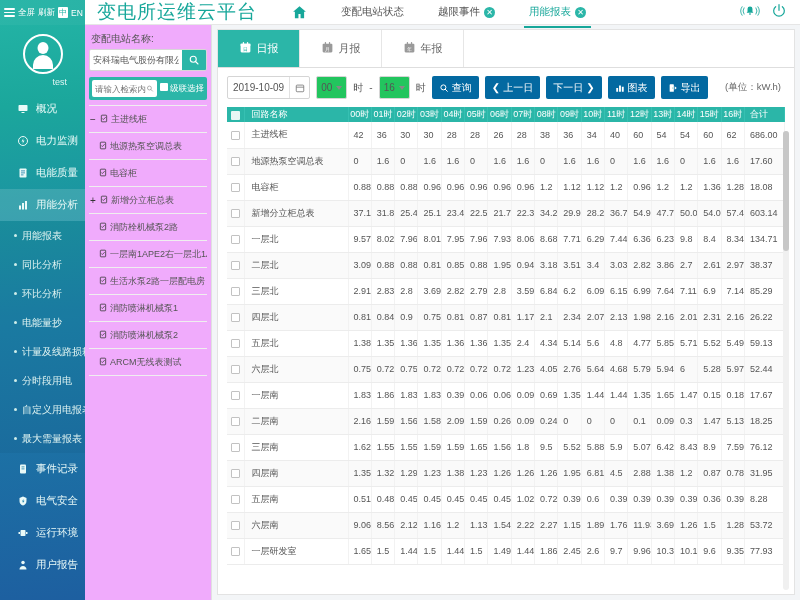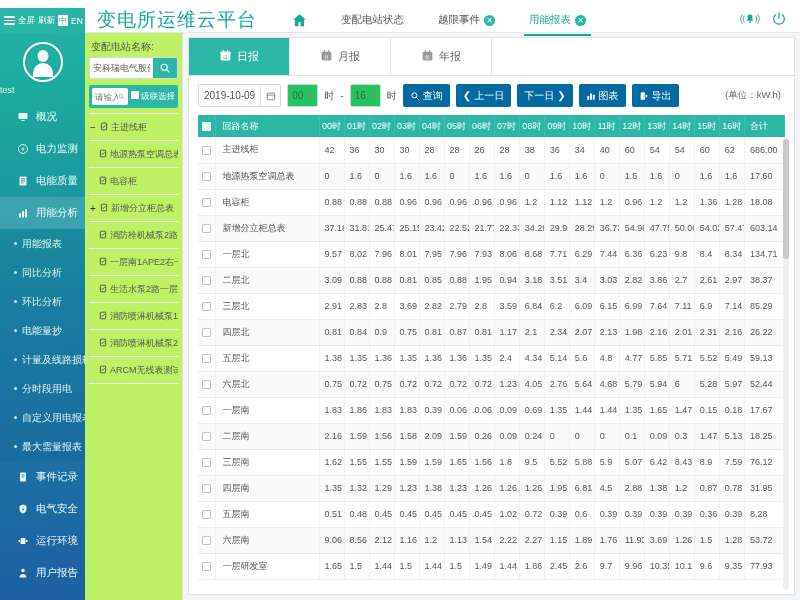--- a/index.html
+++ b/index.html
@@ -7,21 +7,21 @@
     width: 800px; height: 600px;
     font-family: "Liberation Sans", "DejaVu Sans", sans-serif;
     font-size: 12px;
     color: #333;
     background: #fff;
     overflow: hidden;
   }
   #app { width: 800px; height: 600px; position: relative; display: flex; flex-direction: column; }
 
   
-  .topbar { height: 25px; display: flex; align-items: stretch; flex: none; margin-top: 8px; }
+  .topbar { height: 25px; display: flex; align-items: stretch; flex: none; }
   .topbar-left {
     width: 85px; background: linear-gradient(135deg,#2bb6a8,#29b3a6);
     display: flex; align-items: center; padding-left: 4px; gap: 3px;
   }
   .burger { display: flex; flex-direction: column; justify-content: center; gap: 2px; width: 11px; cursor: pointer; }
   .burger i { display: block; height: 1.5px; background: #fff; border-radius: 1px; }
   .tb-txt { color: #fff; font-size: 8.5px; white-space: nowrap; }
   .lang-box { background: #fff; color: #2bb6a8; font-size: 8px; padding: 0 1px; border-radius: 1px; }
   .topbar-main {
     flex: 1; background: #fff; display: flex; align-items: center;
@@ -51,21 +51,21 @@
   .topbar-right { display: flex; align-items: center; gap: 11px; padding-right: 13px; margin-left: auto; }
 
   
   .body { flex: 1; display: flex; min-height: 0; }
 
   
   .sidebar {
     width: 85px; flex: none; background: linear-gradient(175deg,#22b2a4 0%,#1ba79c 14%,#1c7fa8 52%,#1d5fa0 100%);
     display: flex; flex-direction: column; overflow: hidden; position: relative;
   }
-  .avatar-wrap { padding: 9px 0 6px; text-align: left; }
+  .avatar-wrap { padding: 9px 18px 6px; text-align: right; }
   .avatar {
     width: 40px; height: 40px; border-radius: 50%; border: 2.5px solid #fff;
     margin: 0 auto; position: relative;
   }
   .avatar:before {
     content: ""; position: absolute; left: 50%; top: 6px; transform: translateX(-50%);
     width: 11px; height: 12px; border-radius: 50%; background: #fff;
   }
   .avatar:after {
     content: ""; position: absolute; left: 50%; bottom: 3px; transform: translateX(-50%);
@@ -81,21 +81,21 @@
   .menu-item .mi-ico { width: 14px; display: flex; justify-content: center; flex: none; }
   .submenu { background: rgba(0,0,0,0.04); }
   .sub-item {
     display: flex; align-items: center; gap: 5px; height: 29px; padding-left: 14px;
     color: #dff3f1; font-size: 10px; cursor: pointer; white-space: nowrap;
   }
   .sub-item .dot { width: 3px; height: 3px; background: #cfeeea; border-radius: 50%; flex: none; }
 
   
   .treepanel {
-    width: 98px; flex: none; background: #bef264; border-right: 1px solid #e0e0e0;
+    width: 127px; flex: none; background: #f0abfc; border-right: 1px solid #e0e0e0;
     display: flex; flex-direction: column; padding: 5px 4px 0 4px; min-height: 0;
   }
   .tp-label { font-size: 10px; color: #555; padding: 2px 2px 3px; }
   .tp-searchrow { display: flex; border: 1px solid #d7d7d7; border-radius: 2px; overflow: hidden; height: 22px; }
   .tp-searchrow input {
     flex: 1; border: 0; outline: none; font-size: 9px; padding: 0 3px; min-width: 0;
     color: #555; font-family: inherit;
   }
   .tp-searchbtn {
     width: 24px; background: #2bb6a8; display: flex; align-items: center;
@@ -121,21 +121,21 @@
   .tree-node .tg { width: 8px; text-align: center; font-size: 10px; color: #333; flex: none; }
   .tree-node.child { padding-left: 10px; }
   .doc-ico { flex: none; }
 
   
   .main { flex: 1; min-width: 0; display: flex; flex-direction: column; background: #f3f5f7; padding: 4px 5px 5px 5px; }
   .card { background: #fff; border: 1px solid #e3e3e3; display: flex; flex-direction: column; flex: 1; min-height: 0; }
 
   .rtabs { display: flex; height: 38px; border-bottom: 1px solid #dedede; flex: none; }
   .rtab {
-    width: 101px; display: flex; align-items: center; justify-content: center; gap: 5px;
+    width: 82px; display: flex; align-items: center; justify-content: center; gap: 5px;
     font-size: 11px; color: #666; cursor: pointer; border-right: 1px solid #e6e6e6;
   }
   .rtab.active { background: #2bb6a8; color: #fff; }
 
   .toolbar { display: flex; align-items: center; gap: 6px; padding: 8px 9px; flex: none; }
   .datebox {
     display: flex; align-items: center; border: 1px solid #d5d5d5; border-radius: 2px;
     height: 23px; background: #fff;
   }
   .datebox .dtxt { font-size: 10px; color: #555; padding: 0 5px; }
@@ -154,21 +154,21 @@
     padding: 0 7px; cursor: pointer; white-space: nowrap; border: none;
     font-family: inherit;
   }
   .unit-note { margin-left: auto; font-size: 9.5px; color: #666; padding-right: 4px; }
 
   
   .tablewrap { flex: 1; min-height: 0; overflow: hidden; padding: 0 9px 4px 9px; position: relative; }
   table { border-collapse: collapse; width: 100%; table-layout: fixed; }
   thead th {
     background: #2bb6a8; color: #fff; font-size: 9px; font-weight: normal;
-    height: 22px; border-right: 1px solid #36c0b2; text-align: center;
+    height: 15px; border-right: 1px solid #36c0b2; text-align: center;
     white-space: nowrap;
   }
   thead th.c-chk { width: 17px; }
   thead th.c-name { width: 104px; text-align: left; padding-left: 7px; }
   thead th.c-sum { width: 40px; text-align: left; padding-left: 5px; }
   tbody td {
     font-size: 9px; color: #555; height: 26px; border-bottom: 1px solid #ececec;
     border-right: 1px solid #f2f2f2; text-align: left; padding-left: 5px;
     white-space: nowrap; overflow: hidden;
   }

